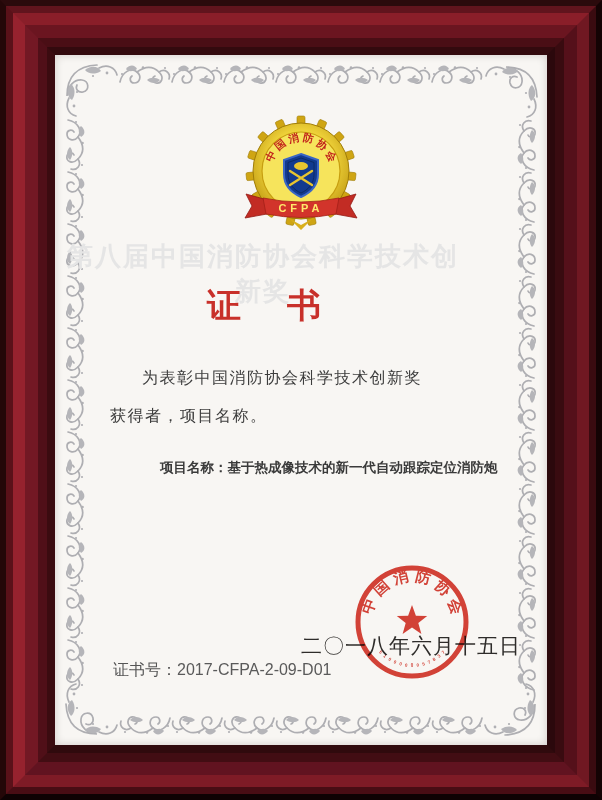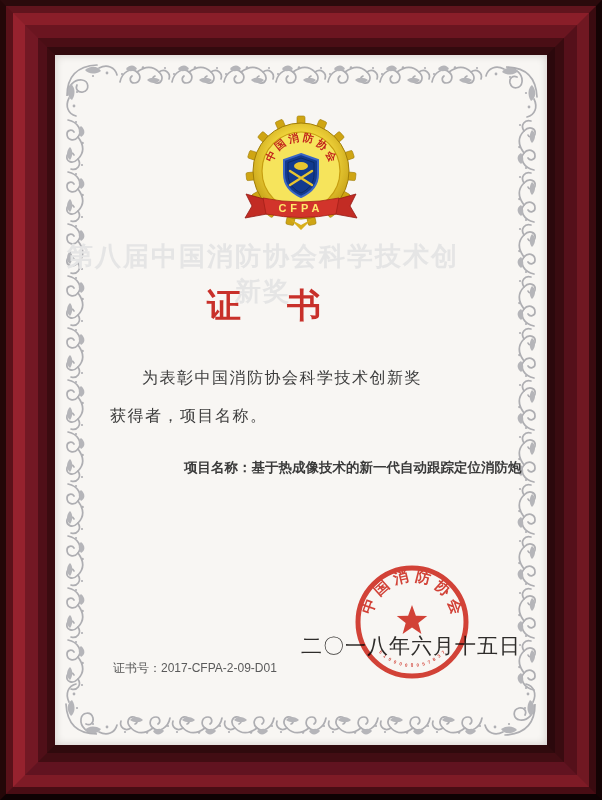--- a/index.html
+++ b/index.html
@@ -22,27 +22,27 @@
   .ornament circle{fill:#b0b0b4;}
   
   .abs{position:absolute;z-index:3;}
   .title{left:55px;top:239px;width:416px;text-align:center;
     font-size:26px;font-weight:bold;letter-spacing:2px;color:#e5e5e5;}
   .certword{left:55px;top:283px;width:424px;text-align:center;
     font-size:34px;font-weight:bold;letter-spacing:6px;color:#c8302a;}
   .body-par{left:110px;top:359px;width:392px;font-size:16px;line-height:38px;
     letter-spacing:1.5px;color:#3d3d3d;}
   .body-line1{text-indent:2em;}
-  .field{color:#3a3a3a;font-weight:bold;margin-left:24px;}
+  .field{color:#3a3a3a;font-weight:bold;}
   .field .lab{font-weight:bold;}
   .field-project{left:160px;top:459px;font-size:13.5px;}
   .field-grade{left:160px;top:512px;font-size:14.5px;}
   .field-winner{left:160px;top:548px;font-size:15px;}
   .date-line{left:301px;top:632px;font-size:21px;letter-spacing:1px;color:#2e2c2a;z-index:4;}
-  .certno{left:113px;top:660px;font-size:12px;color:#5a5a5a;
+  .certno{left:113px;top:660px;font-size:16px;color:#5a5a5a;
     font-family:"Liberation Sans",sans-serif;}
   .certno .lab{font-family:"Liberation Serif",serif;color:#555;}
   
   .badge{left:240px;top:113px;width:122px;height:118px;z-index:3;}
   .badge-arc text{font-size:10.5px;font-weight:bold;fill:#c2251c;
     font-family:"Liberation Serif",serif;}
   .cfpa-text{font-size:11px;font-weight:bold;fill:#ffe96a;letter-spacing:4px;
     font-family:"Liberation Sans",sans-serif;}
   
   .seal{left:352px;top:562px;width:120px;height:120px;z-index:5;

